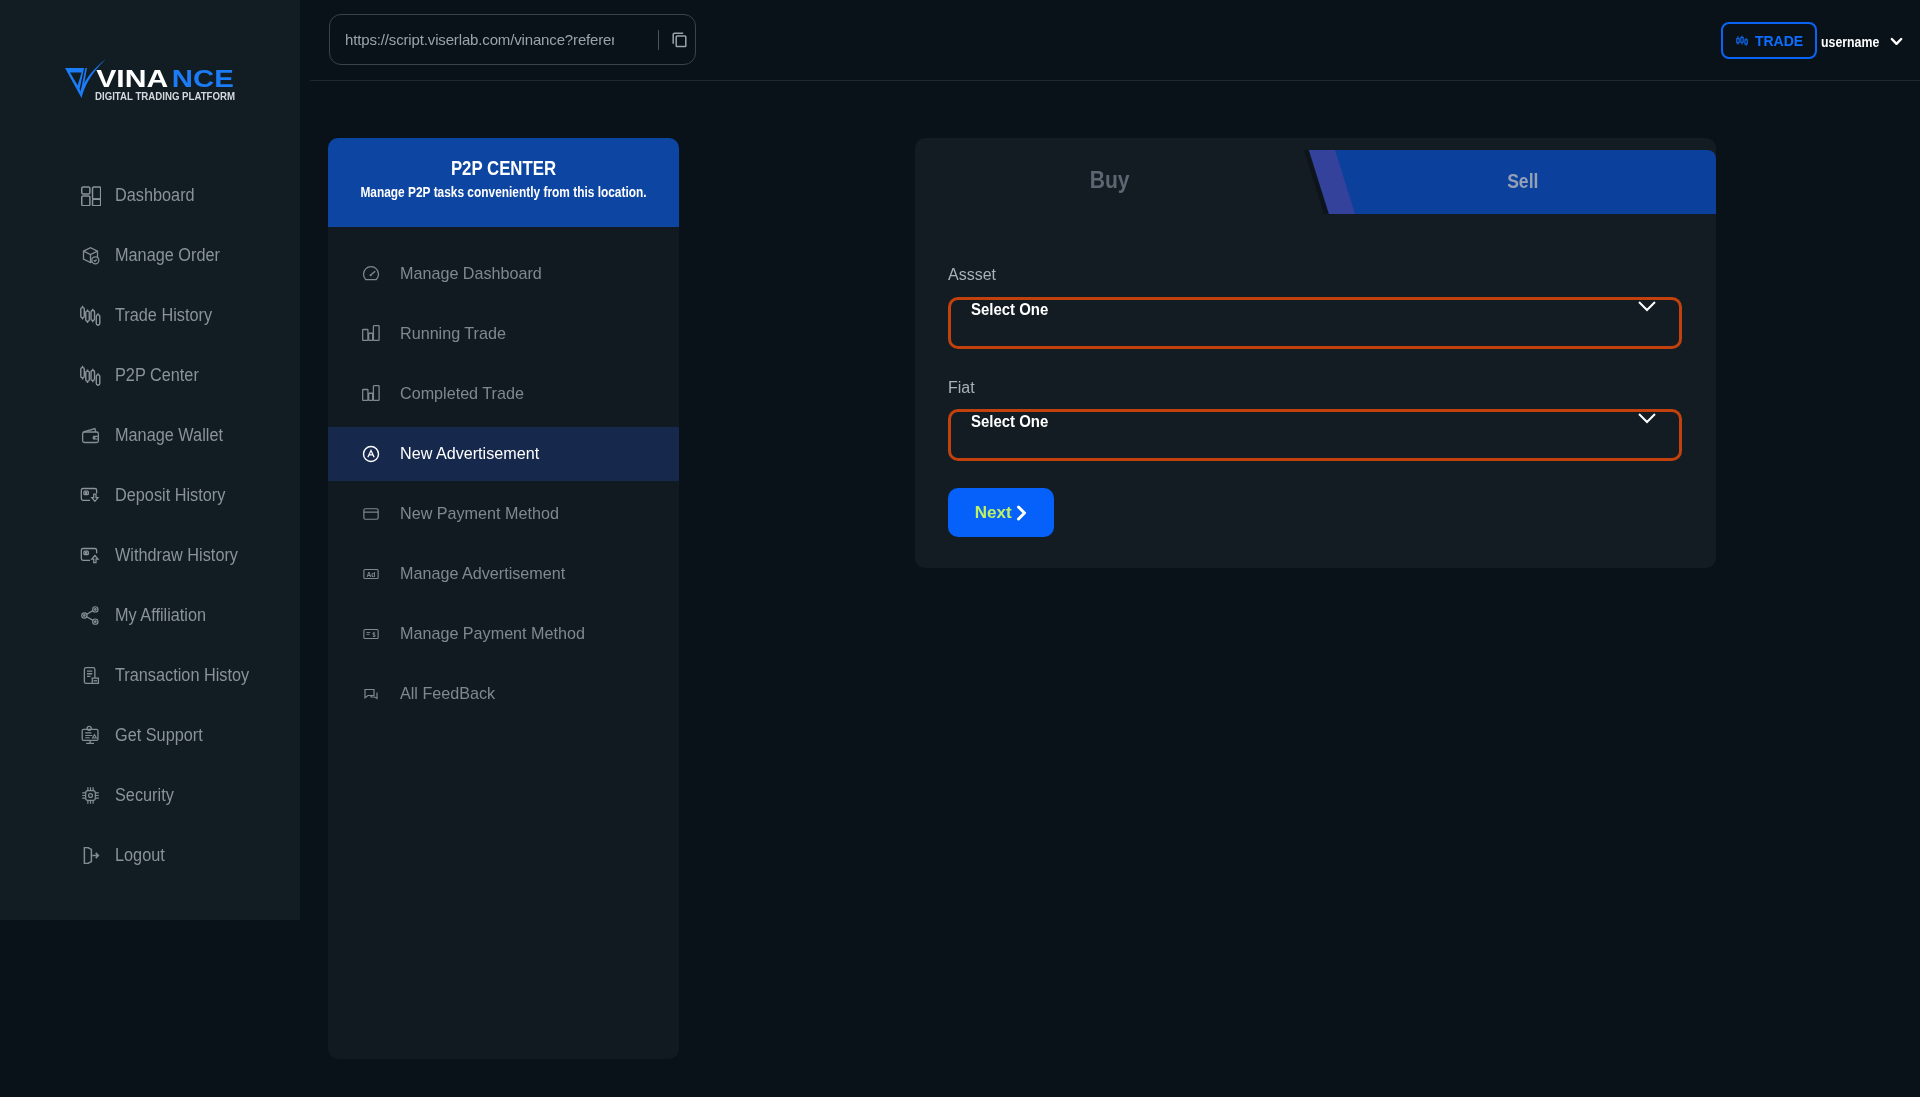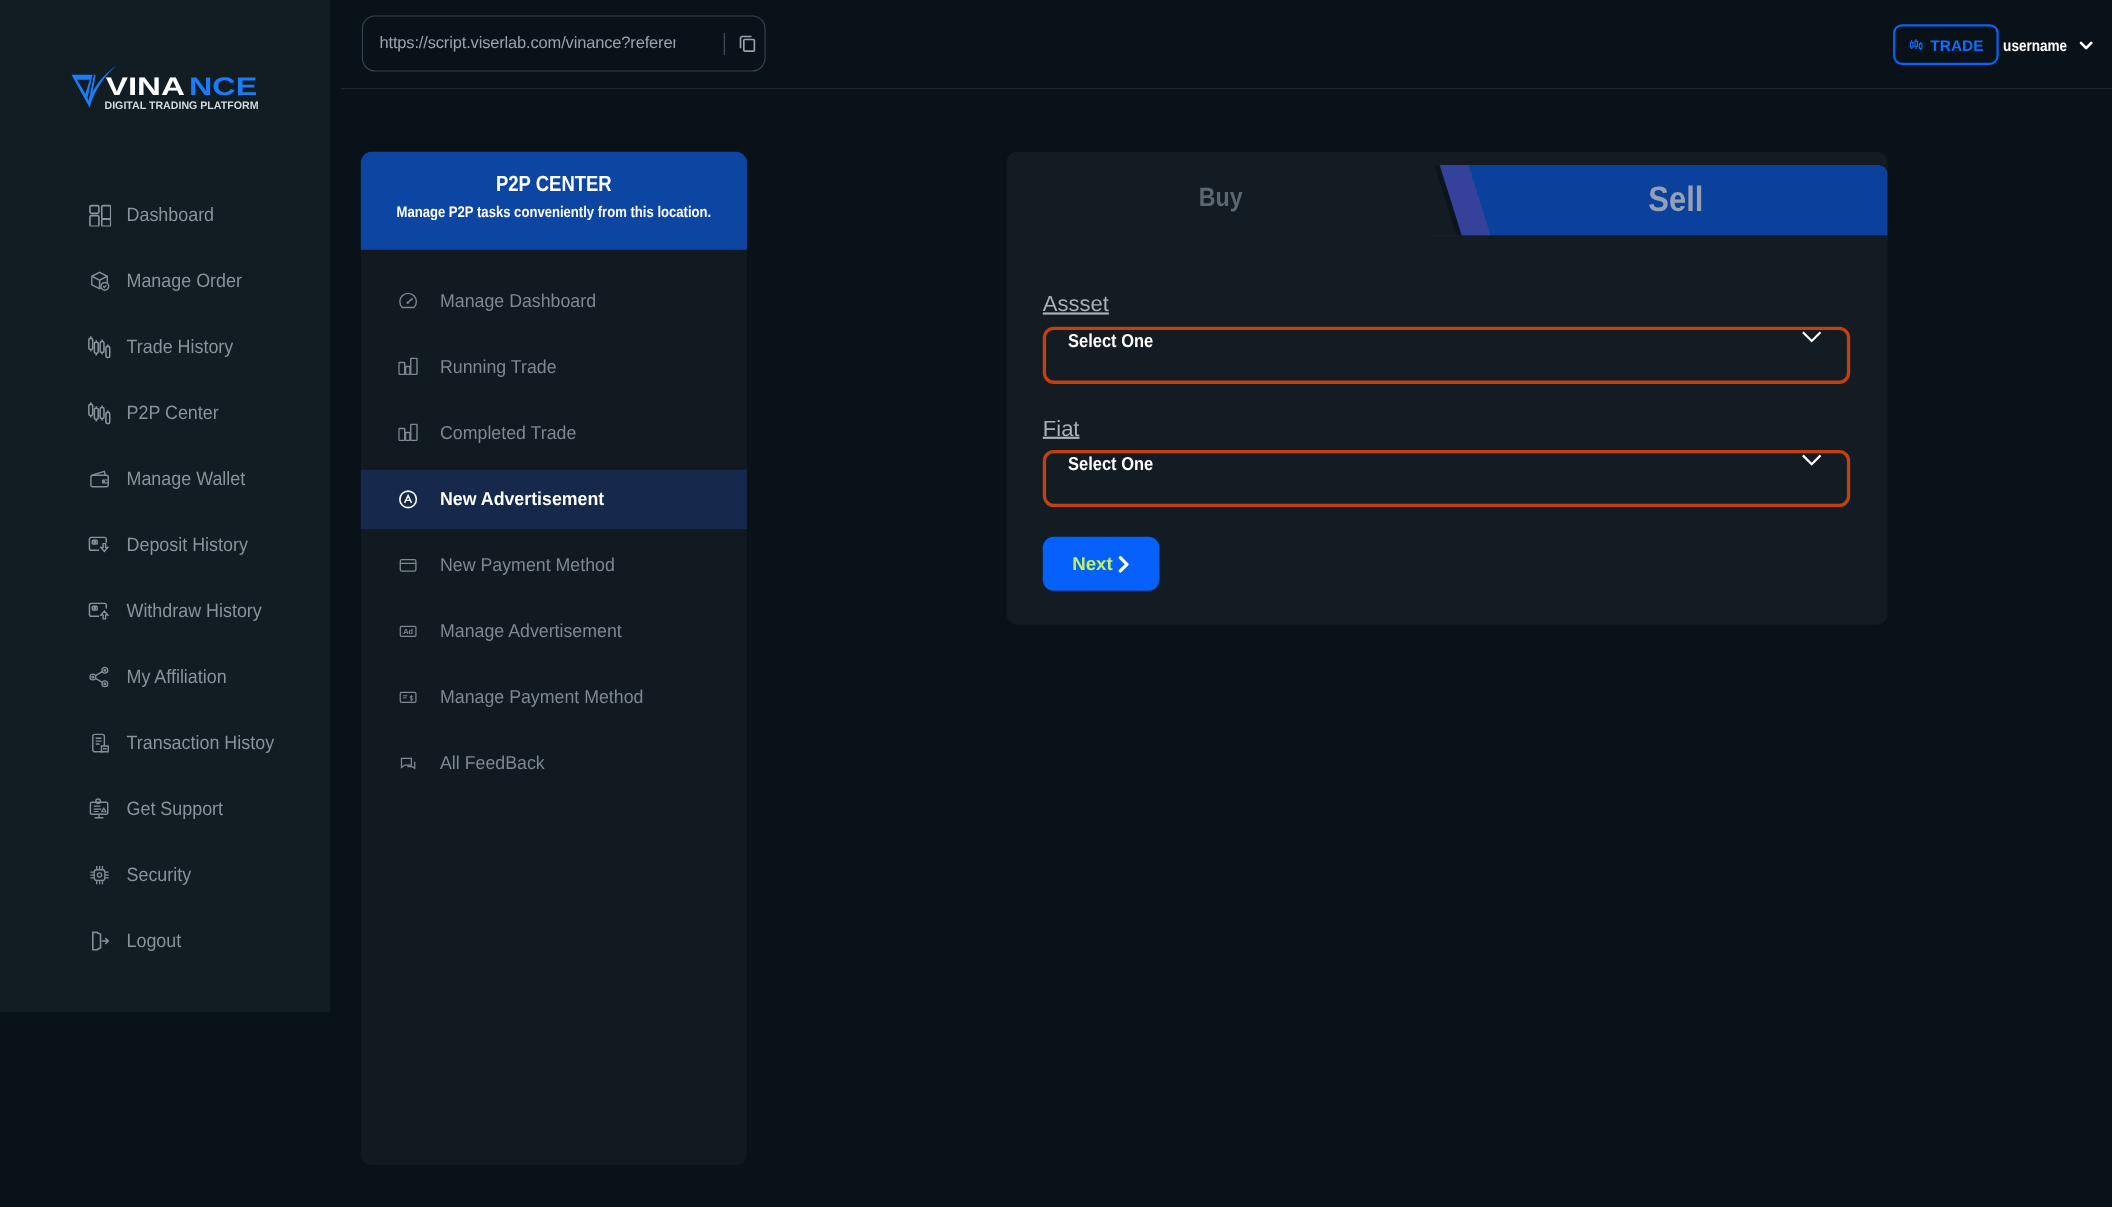--- a/index.html
+++ b/index.html
@@ -26,33 +26,33 @@
 
 
 .p2p { position:absolute; left:328px; top:138px; width:351px; height:921px; background:#111a21; border-radius:10px; }
 .p2phead { height:89px; background:#0d45a3; border-radius:10px 10px 0 0; text-align:center; color:#fff; }
 .p2phead h1 { font-size:20px; font-weight:bold; padding-top:19px; transform:scaleX(0.84); }
 .p2phead p { font-size:14px; font-weight:bold; margin-top:4px; transform:scaleX(0.85); }
 .p2pmenu { margin-top:17px; display:flex; flex-direction:column; }
 .pitem { height:54px; margin:3px 0; display:flex; align-items:center; padding-left:34px; color:#7f8890; font-size:17px; }
 .pitem span { display:inline-block; transform:scaleX(0.95); transform-origin:left center; white-space:nowrap; }
 .pitem svg { width:18px; height:18px; margin-right:20px; flex:none; }
-.pitem.active { background:#16284c; color:#fff; font-weight:bold; }
+.pitem.active { background:#16284c; color:#fff; font-weight:normal; }
 
 
 .panel { position:absolute; left:915px; top:138px; width:801px; height:430px; background:#131c23; border-radius:10px; }
 .tabbuy { position:absolute; left:0; top:10px; width:390px; height:64px; display:flex; align-items:center; justify-content:center; color:#5c6670; font-size:24px; font-weight:bold; }
 .tabbuy i, .tabsell .lbl i { font-style:normal; display:inline-block; transform:scaleX(0.88); }
 .tabsell { position:absolute; left:385px; top:11.5px; right:0; height:64px; overflow:hidden; border-radius:0 8px 0 0; }
 .ts0 { position:absolute; inset:0; background:#0b409c; border-radius:0 8px 0 0; }
 .tscarve { position:absolute; left:-51.4px; top:0; width:60px; height:64px; background:#131c23; transform:skewX(17.4deg); transform-origin:top left; }
 .tsshad { position:absolute; left:4.2px; top:0; width:4.4px; height:64px; background:rgba(6,10,16,0.42); transform:skewX(17.4deg); transform-origin:top left; }
 .ts1 { position:absolute; left:8.6px; top:0; width:26px; height:64px; background:#35429b; transform:skewX(17.4deg); transform-origin:top left; }
-.tabsell .lbl { position:absolute; left:30px; right:0; top:0; height:64px; display:flex; align-items:center; justify-content:center; color:#94a0b6; font-size:32px; font-weight:bold; }
-.flabel { position:absolute; left:33px; color:#a9b1b8; font-size:20px;text-decoration:underline; }
+.tabsell .lbl { position:absolute; left:30px; right:0; top:0; height:64px; display:flex; align-items:center; justify-content:center; color:#94a0b6; font-size:20px; font-weight:bold; }
+.flabel { position:absolute; left:33px; color:#a9b1b8; font-size:16px; }
 .fselect { position:absolute; left:33px; width:734px; height:52px; border:3px solid #c2410c; border-radius:10px; display:flex; align-items:flex-start; color:#fff; }
 .fselect b { margin-left:20px; font-size:17px; display:inline-block; transform:scaleX(0.88); transform-origin:left center; }
 .fselect svg { position:absolute; right:22px; }
 .nextbtn { position:absolute; left:33px; top:350px; width:106px; height:49px; background:#0561fa; border-radius:10px; display:flex; align-items:center; justify-content:center; color:#bef264; font-size:17px; font-weight:bold; }
 </style>
 </head>
 <body>
 
 <div class="topsep"></div>
 

